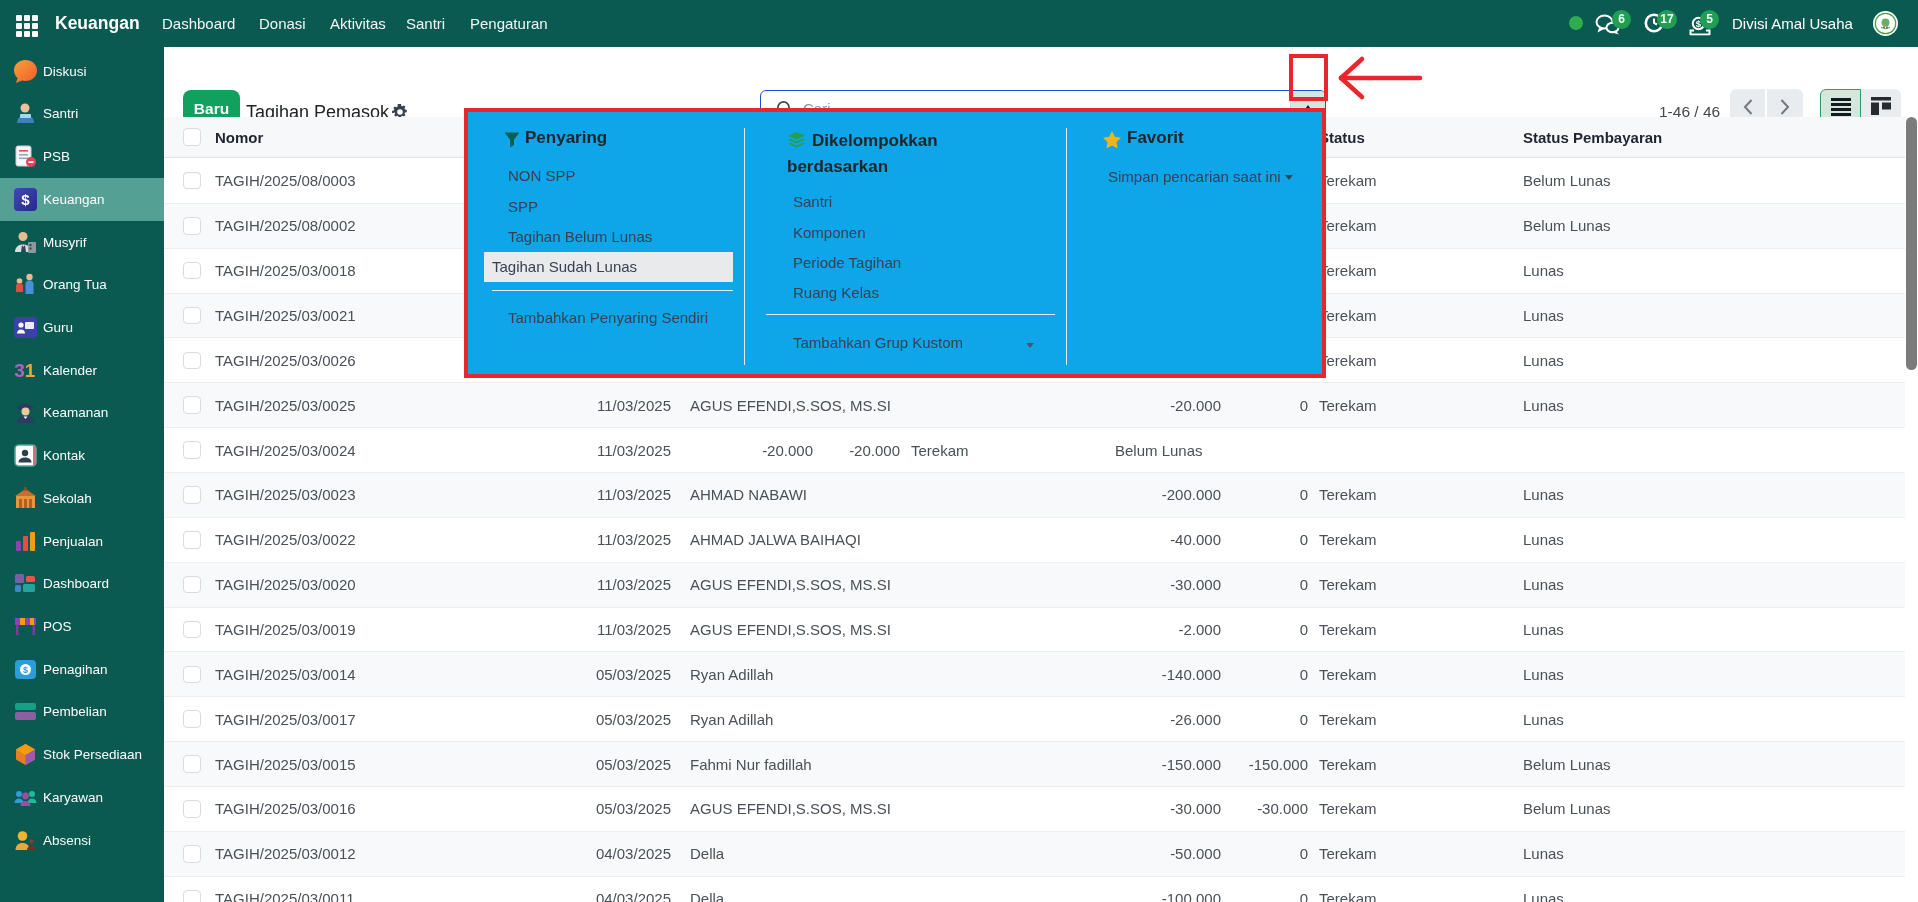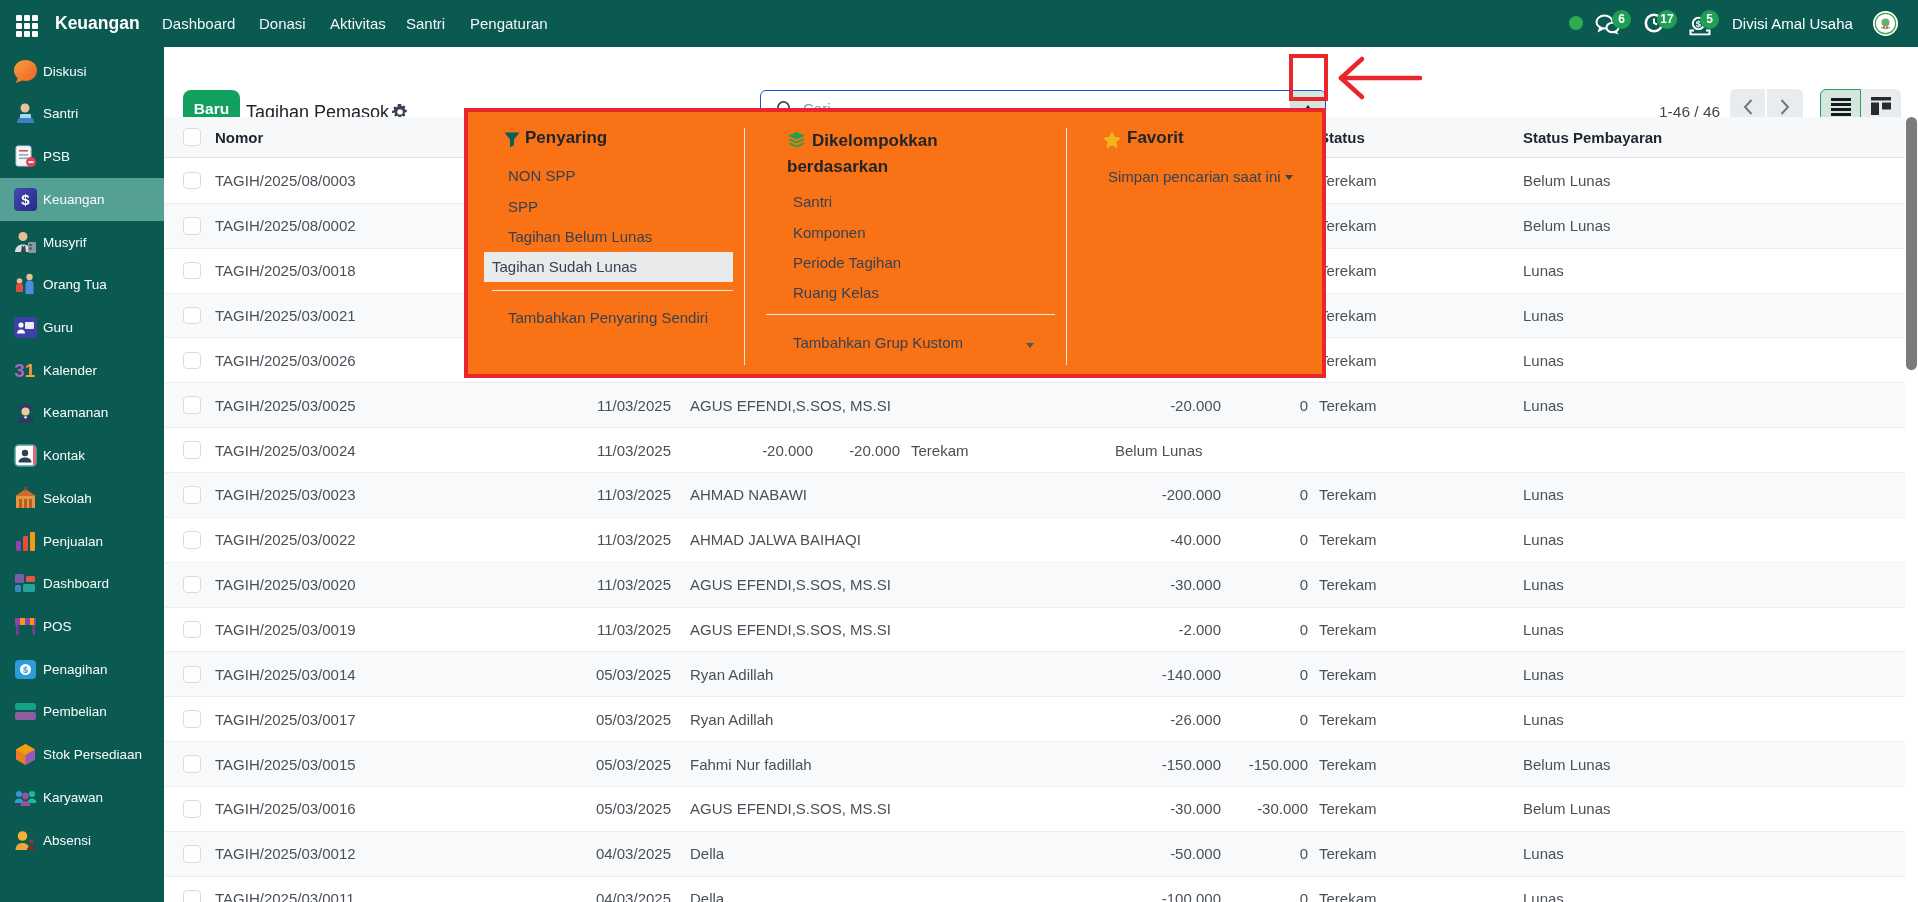--- a/index.html
+++ b/index.html
@@ -57,21 +57,21 @@
 .c5 { width:142px; flex:none; text-align:right; }
 .c6 { width:87px; flex:none; text-align:right; }
 .c7 { width:204px; flex:none; padding-left:11px; }
 .c8 { flex:1; padding-left:11px; }
 .cb { width:17.5px; height:17.5px; border:1px solid #d8dce1; border-radius:4px; background:#fff; margin-left:19px; }
 
 
 #scrollthumb { position:absolute; left:1906px; top:117px; width:11px; height:253px; background:#7b7b7b; border-radius:6px; }
 
 
-#dropdown { position:absolute; left:464px; top:108px; width:862px; height:270px; background:#f97316;
+#dropdown { position:absolute; left:464px; top:108px; width:862px; height:270px; background:#0ea5e9;
   border:4px solid #e8262b; z-index:40; }
 #dropdown .vd { position:absolute; top:16px; height:237px; width:1px; background:#e6e8ea; }
 #dropdown .ttl { position:absolute; font-size:17px; font-weight:600; color:#212529; }
 #dropdown .it { position:absolute; font-size:15px; color:#374151; white-space:nowrap; }
 #dropdown .sep { position:absolute; height:1px; background:#e6e8ea; }
 .caret-d { display:inline-block; width:0; height:0; border-left:4.5px solid transparent;
   border-right:4.5px solid transparent; border-top:5.5px solid #4b5563; vertical-align:2px; }
 
 
 #redbox-toggle { position:absolute; left:1289px; top:54px; width:39px; height:47px;

